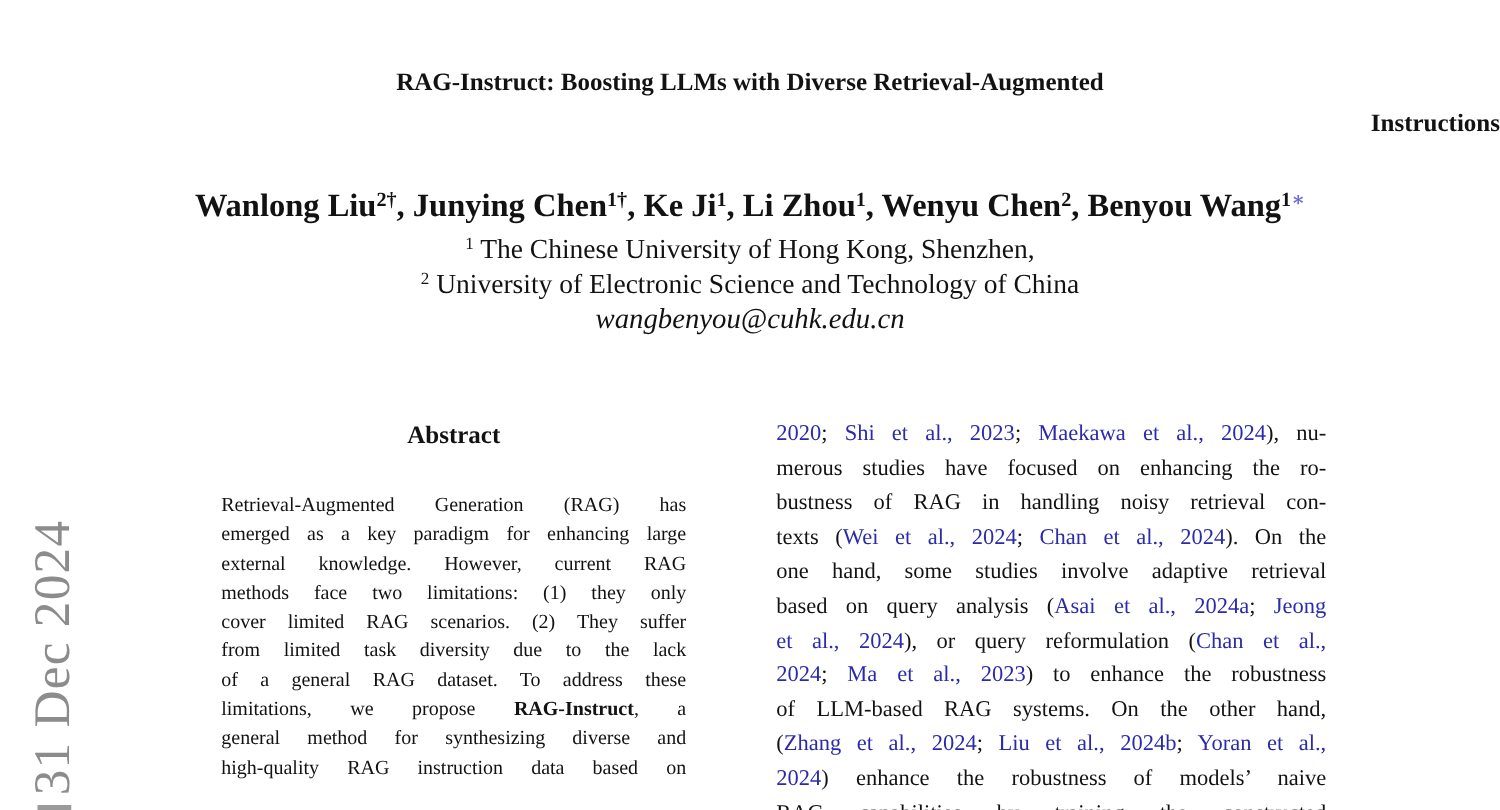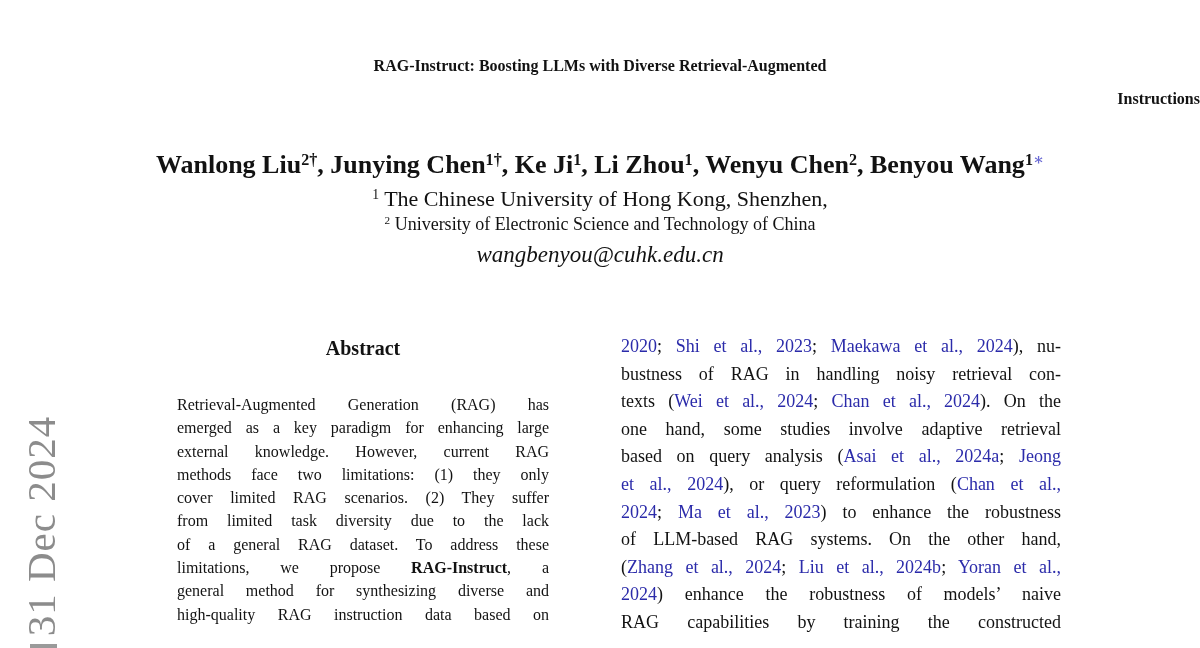--- a/index.html
+++ b/index.html
@@ -16,26 +16,26 @@
   
   .watermark{
     position:absolute;left:-77px;top:503px;width:234px;height:46px;
     transform:rotate(-90deg);
     font-size:41px;color:var(--gray);text-align:center;white-space:nowrap;
     letter-spacing:1px;
   }
   .wm-bracket{position:absolute;left:30px;top:644px;width:27px;height:5px;background:#9a9a9a;}
 
   
-  .title-line{position:absolute;left:0;width:1200px;text-align:center;font-weight:bold;font-size:16px;line-height:30px;}
+  .title-line{position:absolute;left:0;width:1200px;text-align:center;font-weight:bold;font-size:20px;line-height:30px;}
   .title-1{top:51px;}
   .title-2{top:84px;text-align:right;}
   .authors{position:absolute;left:0;top:150px;width:1200px;text-align:center;font-weight:bold;font-size:26px;}
   .affil-1{position:absolute;left:0;top:186px;width:1200px;text-align:center;font-size:22px;}
-  .affil-2{position:absolute;left:0;top:214px;width:1200px;text-align:center;font-size:18px;}
+  .affil-2{position:absolute;left:0;top:214px;width:1200px;text-align:center;font-size:22px;}
   .email{position:absolute;left:0;top:242px;width:1200px;text-align:center;font-size:23px;font-style:italic;}
 
   
   .abstract-heading{position:absolute;left:177px;top:337px;width:372px;text-align:center;font-weight:bold;font-size:20px;}
   .abstract-body{position:absolute;left:177px;top:393px;width:372px;font-size:16px;line-height:23.3px;}
   .intro-column{position:absolute;left:621px;top:333px;width:440px;font-size:18px;line-height:27.6px;}
 
   .justified .tline{text-align:justify;text-align-last:justify;}
   .centered  .tline{text-align:center;text-align-last:center;}
 
@@ -76,20 +76,21 @@
       <div class="tline"><span>cover limited RAG scenarios. (2) They suffer</span></div>
       <div class="tline"><span>from limited task diversity due to the lack</span></div>
       <div class="tline"><span>of a general RAG dataset. To address these</span></div>
       <div class="tline"><span>limitations, we propose </span><span class="st-b">RAG-Instruct</span><span>, a</span></div>
       <div class="tline"><span>general method for synthesizing diverse and</span></div>
       <div class="tline"><span>high-quality RAG instruction data based on</span></div>
     </div>
 
   <div class="intro-column justified">
       <div class="tline"><span class="st-l">2020</span><span>; </span><span class="st-l">Shi et al., 2023</span><span>; </span><span class="st-l">Maekawa et al., 2024</span><span>), nu-</span></div>
+      <div class="tline"><span>merous studies have focused on enhancing the ro-</span></div>
       <div class="tline"><span>bustness of RAG in handling noisy retrieval con-</span></div>
       <div class="tline"><span>texts (</span><span class="st-l">Wei et al., 2024</span><span>; </span><span class="st-l">Chan et al., 2024</span><span>). On the</span></div>
       <div class="tline"><span>one hand, some studies involve adaptive retrieval</span></div>
       <div class="tline"><span>based on query analysis (</span><span class="st-l">Asai et al., 2024a</span><span>; </span><span class="st-l">Jeong</span></div>
       <div class="tline"><span class="st-l">et al., 2024</span><span>), or query reformulation (</span><span class="st-l">Chan et al.,</span></div>
       <div class="tline"><span class="st-l">2024</span><span>; </span><span class="st-l">Ma et al., 2023</span><span>) to enhance the robustness</span></div>
       <div class="tline"><span>of LLM-based RAG systems. On the other hand,</span></div>
       <div class="tline"><span>(</span><span class="st-l">Zhang et al., 2024</span><span>; </span><span class="st-l">Liu et al., 2024b</span><span>; </span><span class="st-l">Yoran et al.,</span></div>
       <div class="tline"><span class="st-l">2024</span><span>) enhance the robustness of models’ naive</span></div>
       <div class="tline"><span>RAG capabilities by training the constructed</span></div>

